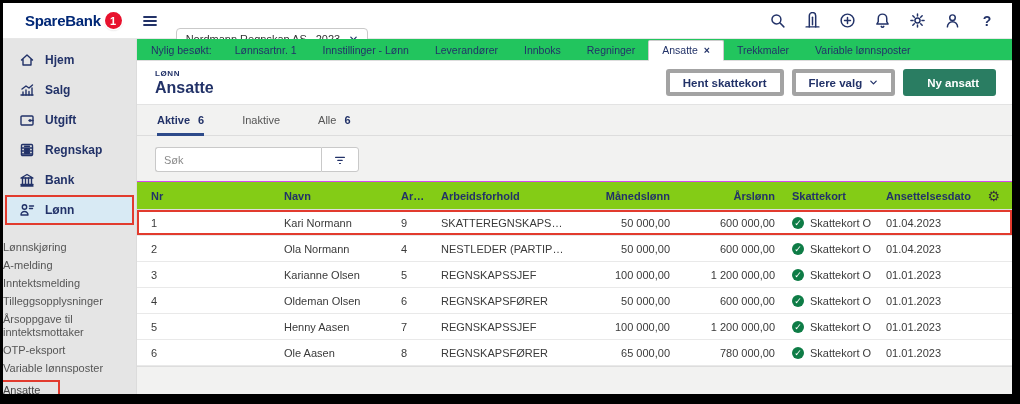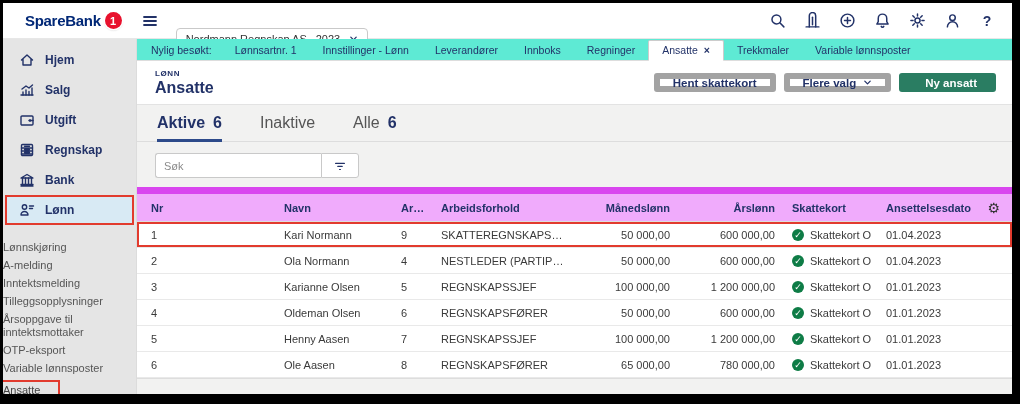--- a/index.html
+++ b/index.html
@@ -23,48 +23,48 @@
   .sidebar { width:134px; flex:0 0 134px; background:#e5e5e5; border-right:1px solid #dcdcdc; padding-top:6px; overflow:hidden; }
   .side-item { height:30px; display:flex; align-items:center; gap:10px; padding:0 6px 0 14px; margin:0 2px; font-size:12px; font-weight:bold; color:#223268; cursor:pointer; }
   .side-item.active { background:#d8eaf4; border:2px solid #e23b2e; padding-left:12px; }
   .side-sub { margin-top:16px; }
   .side-sub-item { font-size:11px; line-height:13px; color:#555; margin-bottom:5px; cursor:pointer; padding-right:6px; }
   .side-sub-item.annotated { display:inline-block; border:2px solid #e23b2e; padding:2px 18px 2px 2px; margin-left:-4px; color:#444; }
 
   .main { flex:1; min-width:0; display:flex; flex-direction:column; }
 
   
-  .tabstrip { height:22px; flex:0 0 22px; display:flex; align-items:flex-end; background:#5eead4; border-bottom:1px solid #ddd; padding-left:14px; font-size:10.5px; color:#223268; }
+  .tabstrip { height:22px; flex:0 0 22px; display:flex; align-items:flex-end; background:#22c55e; border-bottom:1px solid #ddd; padding-left:14px; font-size:10.5px; color:#223268; }
   .tabstrip-label { padding:0 10px 4px 0; color:#223268; }
   .tab { padding:3px 13px 4px; cursor:pointer; white-space:nowrap; }
   .tab.active { border:1px solid #ccc; border-bottom:1px solid #fff; margin-bottom:-1px; background:#fff; border-radius:2px 2px 0 0; }
   .tab .x { margin-left:6px; color:#223268; font-weight:bold; cursor:pointer; }
 
   
   .page-header { height:43px; flex:0 0 43px; background:#fff; display:flex; align-items:center; padding:0 16px 0 18px; }
   .ph-left { display:flex; flex-direction:column; justify-content:center; gap:1px; }
   .eyebrow { font-size:8px; font-weight:bold; letter-spacing:.6px; color:#223268; }
   .page-title { font-size:16px; font-weight:800; color:#223268; }
   .ph-actions { margin-left:auto; display:flex; gap:8px; }
-  .btn { height:19px; display:flex; align-items:center; gap:7px; border-radius:3px; padding:0 13px; font-size:11.5px; font-weight:bold; cursor:pointer; border:6px solid #a3a3a3; background:#fff; color:#223268; font-family:"Liberation Sans",sans-serif; }
+  .btn { height:27px; display:flex; align-items:center; gap:7px; border-radius:3px; padding:0 13px; font-size:11.5px; font-weight:bold; cursor:pointer; border:4px solid #a3a3a3; background:#fff; color:#223268; font-family:"Liberation Sans",sans-serif; }
   .btn.primary { background:#2a7d62; border-color:#2a7d62; color:#fff;padding-left:20px; }
 
   
   .content { flex:1; background:#f2f2f1; border-top:1px solid #e3e3e3; min-height:0; }
   .filter-tabs { display:flex; gap:38px; padding:9px 0 0 20px; border-bottom:1px solid #ddd; }
-  .ftab { font-size:16px; color:#555; padding-bottom:7px; cursor:pointer; display:flex; gap:8px; border-bottom:3px solid transparent; margin-bottom:-1px; }
+  .ftab { font-size:11px; color:#555; padding-bottom:7px; cursor:pointer; display:flex; gap:8px; border-bottom:3px solid transparent; margin-bottom:-1px; }
   .ftab.active { color:#223268; font-weight:bold; border-bottom-color:#2d4a8a; }
   .ftab .cnt { font-weight:bold; color:#223268; }
   .search-row { margin:11px 0 9px 18px; display:flex; width:204px; }
   .search-input { width:166px; height:25px; border:1px solid #c9c9c9; border-right:none; border-radius:3px 0 0 3px; padding:0 8px; font-size:11px; color:#333; background:#fff; outline:none; font-family:"Liberation Sans",sans-serif; }
   .search-input::placeholder { color:#8a8a8a; }
   .filter-btn { width:38px; height:25px; border:1px solid #c9c9c9; border-radius:0 3px 3px 0; background:#fff; display:flex; align-items:center; justify-content:center; cursor:pointer; }
 
   
-  .table { background:#f0abfc; border-top:7px solid #d946ef; border-bottom:1px solid #ddd; }
+  .table { background:#84cc16; border-top:1px solid #d946ef; border-bottom:1px solid #ddd; }
   .trow { display:grid; grid-template-columns:133px 117px 40px 140px 105px 105px 95px 115px 1fr; align-items:center; }
   .thead { height:28px; border-bottom:1px solid #ddd; font-size:11px; font-weight:bold; color:#223268; }
   .rrow { height:26px; border-bottom:1px solid #e9e9e9; font-size:11px; color:#3a3a3a; position:relative; cursor:pointer; background:#fff; }
   .rrow.highlighted::after { content:""; position:absolute; inset:0; border:2px solid #e23b2e; pointer-events:none; }
   .cell { padding-left:14px; white-space:nowrap; overflow:hidden; text-overflow:ellipsis; }
   .cell.right { text-align:right; padding-left:0; padding-right:2px; }
   .cell.check { display:flex; align-items:center; gap:6px; padding-left:15px; }
   .cell.gear { padding:0 12px 0 0; text-align:right; }
   .check-dot { width:12px; height:12px; border-radius:50%; background:#0e7c46; color:#fff; font-size:9px; line-height:12px; text-align:center; font-family:"DejaVu Sans",sans-serif; flex:0 0 12px; }
   .gear-glyph { font-family:"DejaVu Sans",sans-serif; font-size:14px; color:#333; cursor:pointer; }

